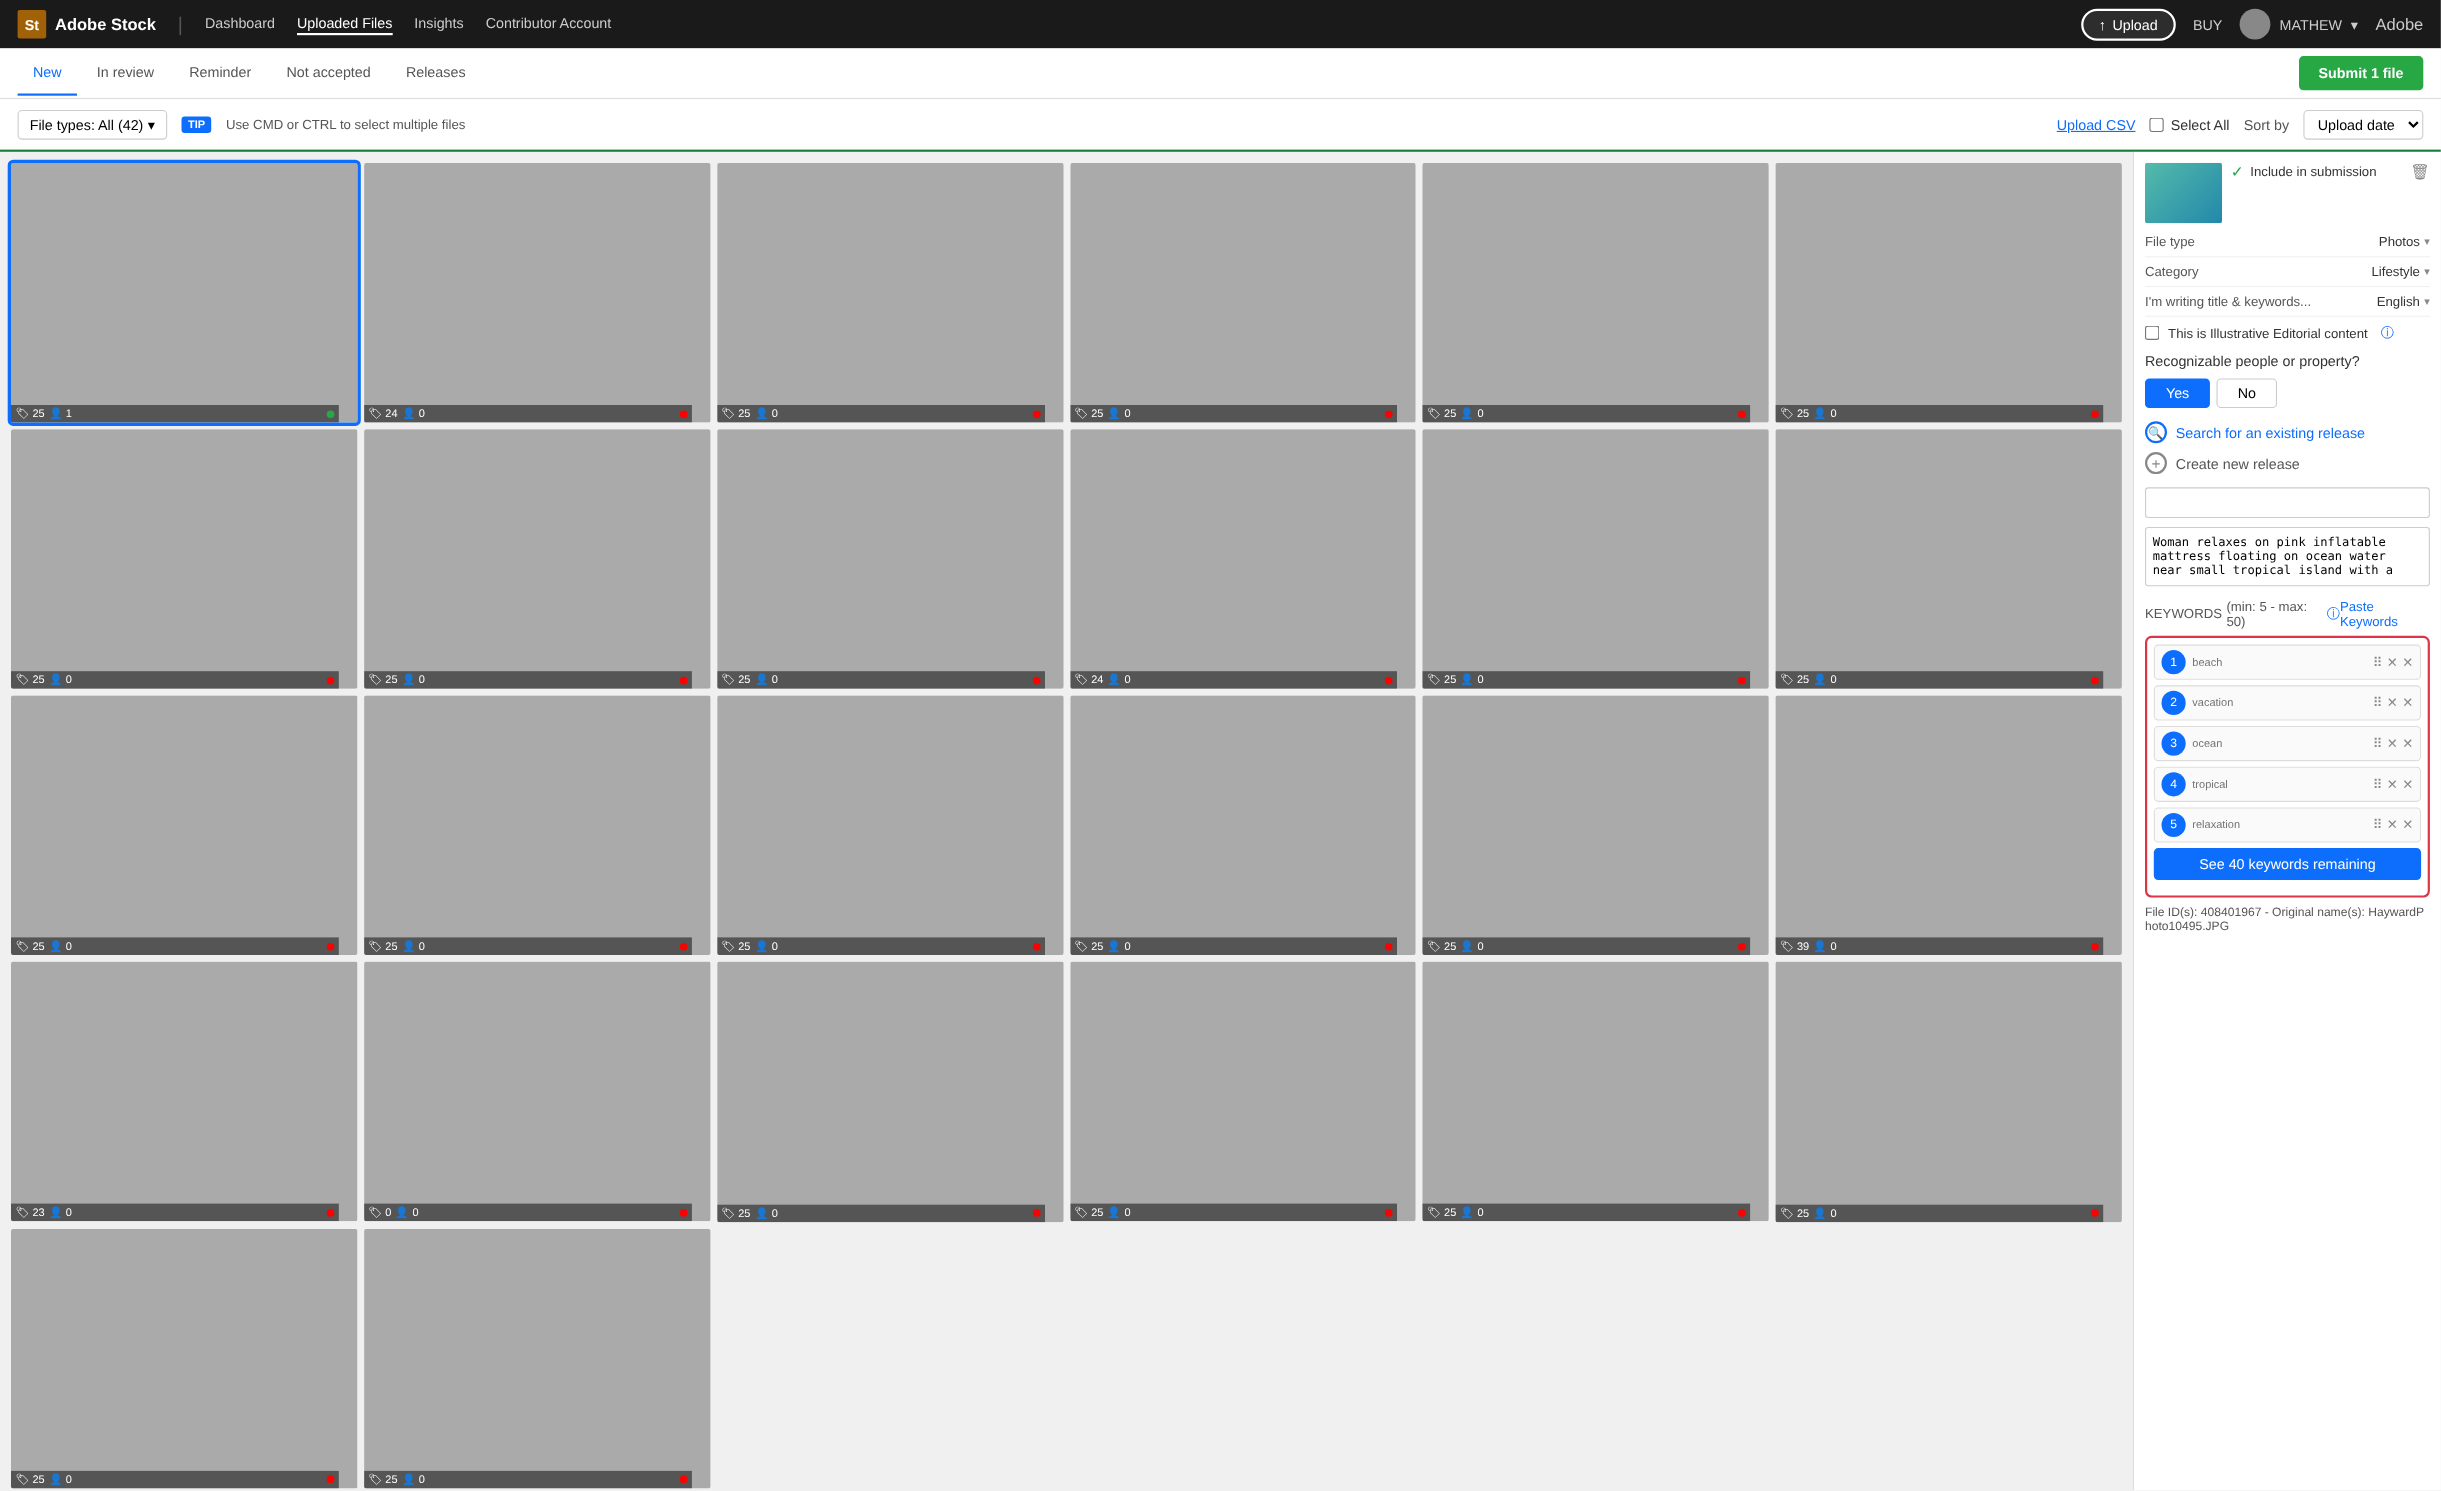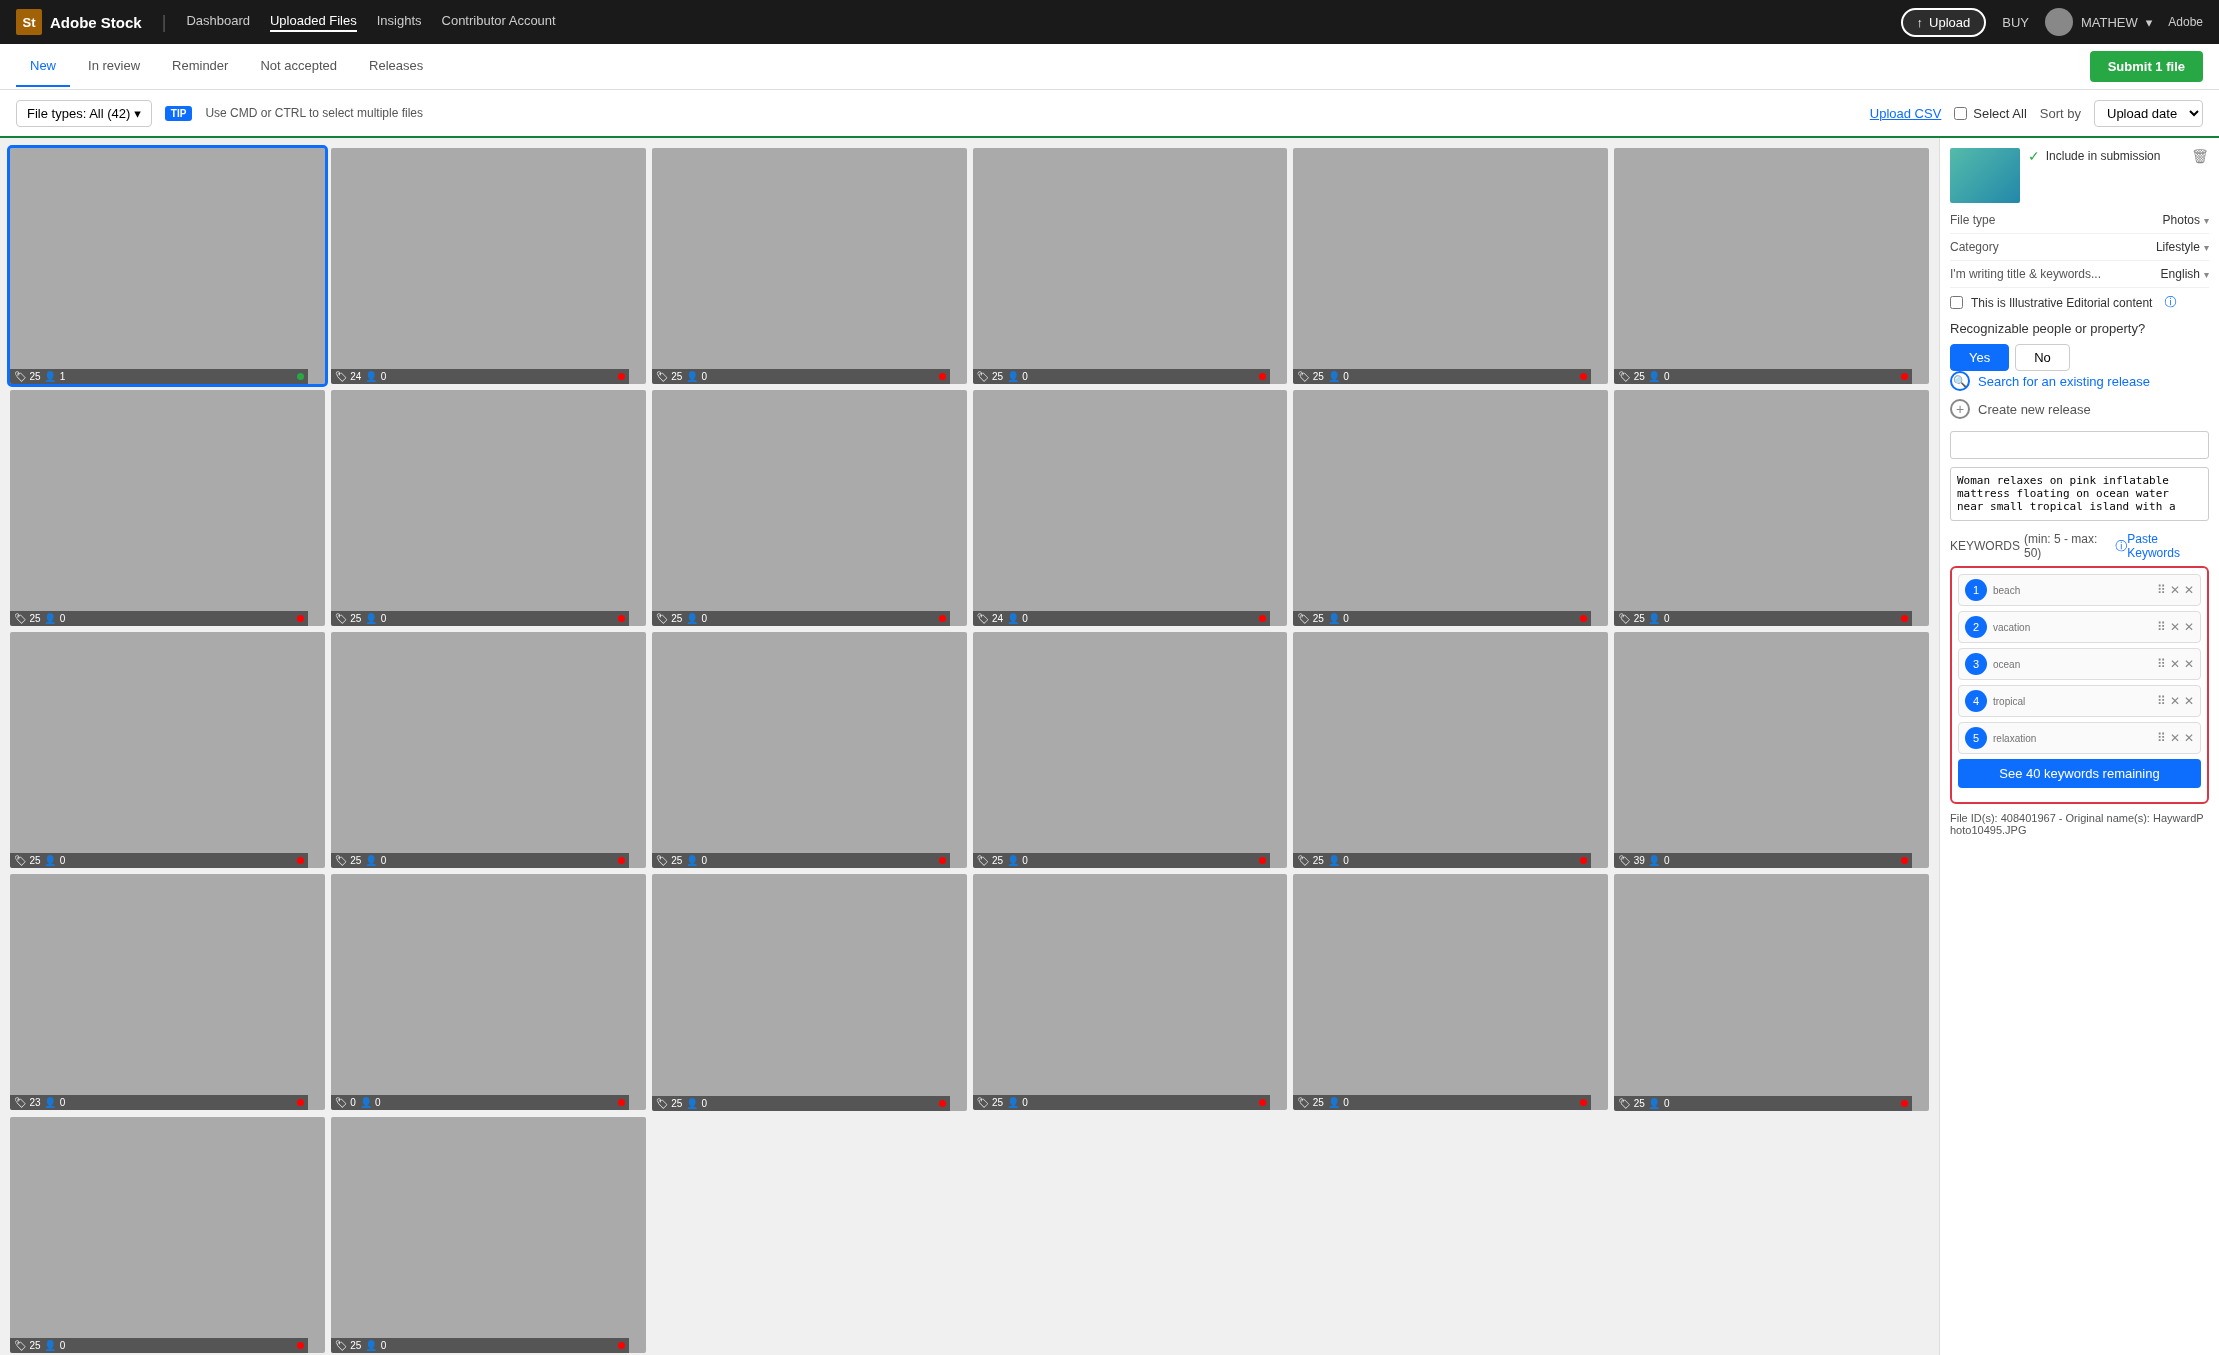--- a/index.html
+++ b/index.html
@@ -15,21 +15,21 @@
     .top-nav .brand { font-size: 15px; font-weight: bold; }
     .top-nav .divider { color: #555; font-size: 18px; margin: 0 4px; }
     .top-nav .nav-links { display: flex; gap: 20px; }
     .top-nav .nav-link { color: #ccc; text-decoration: none; font-size: 13px; cursor: pointer; }
     .top-nav .nav-link.active { color: #fff; border-bottom: 2px solid #fff; padding-bottom: 2px; }
     .top-nav .spacer { flex: 1; }
     .top-nav .upload-btn { background: #2d2d2d; border: 2px solid #fff; color: #fff; padding: 5px 14px; border-radius: 20px; font-size: 13px; cursor: pointer; display: flex; align-items: center; gap: 6px; }
     .top-nav .buy-btn { color: #ccc; font-size: 13px; cursor: pointer; }
     .top-nav .user-block { display: flex; align-items: center; gap: 8px; color: #ccc; font-size: 13px; cursor: pointer; }
     .top-nav .user-avatar { width: 28px; height: 28px; background: #888; border-radius: 50%; }
-    .top-nav .adobe-logo { color: #ccc; font-size: 12px; }
+    .top-nav .adobe-logo { color: #ccc; font-size: 15px; }
 
     
     .tabs-bar {
       display: flex; align-items: center; background: #fff; border-bottom: 1px solid #ddd;
       padding: 0 16px; height: 46px; gap: 4px;
     }
     .tab-item { padding: 12px 14px; font-size: 13px; cursor: pointer; color: #555; border-bottom: 2px solid transparent; }
     .tab-item.active { color: #0d6efd; border-bottom: 2px solid #0d6efd; }
     .tabs-bar .spacer { flex: 1; }
     .submit-btn { background: #28a745; color: #fff; border: none; border-radius: 4px; padding: 8px 18px; font-size: 13px; cursor: pointer; font-weight: bold; }
@@ -76,21 +76,21 @@
 
     .field-row { display: flex; align-items: center; justify-content: space-between; margin-bottom: 6px; padding-bottom: 6px; border-bottom: 1px solid #f0f0f0; }
     .field-label { font-size: 12px; color: #555; }
     .field-value { display: flex; align-items: center; gap: 4px; font-size: 12px; color: #333; cursor: pointer; }
     .field-value .dropdown-arrow { color: #888; font-size: 10px; }
 
     .illustrative-row { display: flex; align-items: center; gap: 8px; margin-bottom: 10px; font-size: 12px; color: #333; }
     .illustrative-row input[type="checkbox"] { width: 13px; height: 13px; }
     .info-icon { color: #0d6efd; font-size: 12px; margin-left: 4px; cursor: pointer; }
     .people-property { font-size: 13px; font-weight: 500; margin-bottom: 8px; }
-    .yes-no-btns { display: flex; gap: 6px; margin-bottom: 0; }
+    .yes-no-btns { display: flex; gap: 6px; margin-bottom: 12px; }
     .yn-btn { padding: 5px 18px; border-radius: 4px; border: 1px solid #ccc; font-size: 13px; cursor: pointer; background: #fff; }
     .yn-btn.active { background: #0d6efd; color: #fff; border-color: #0d6efd; }
 
     .search-release { display: flex; align-items: center; gap: 8px; font-size: 13px; color: #0d6efd; cursor: pointer; margin-bottom: 8px; }
     .search-icon-circle { width: 20px; height: 20px; border-radius: 50%; border: 2px solid #0d6efd; display: flex; align-items: center; justify-content: center; font-size: 11px; color: #0d6efd; }
     .create-release { display: flex; align-items: center; gap: 8px; font-size: 13px; color: #555; cursor: pointer; margin-bottom: 12px; }
     .plus-icon-circle { width: 20px; height: 20px; border-radius: 50%; border: 2px solid #888; display: flex; align-items: center; justify-content: center; font-size: 14px; color: #888; }
 
     .title-input { width: 100%; border: 1px solid #ccc; padding: 6px 8px; border-radius: 3px; font-size: 12px; margin-bottom: 8px; }
 

